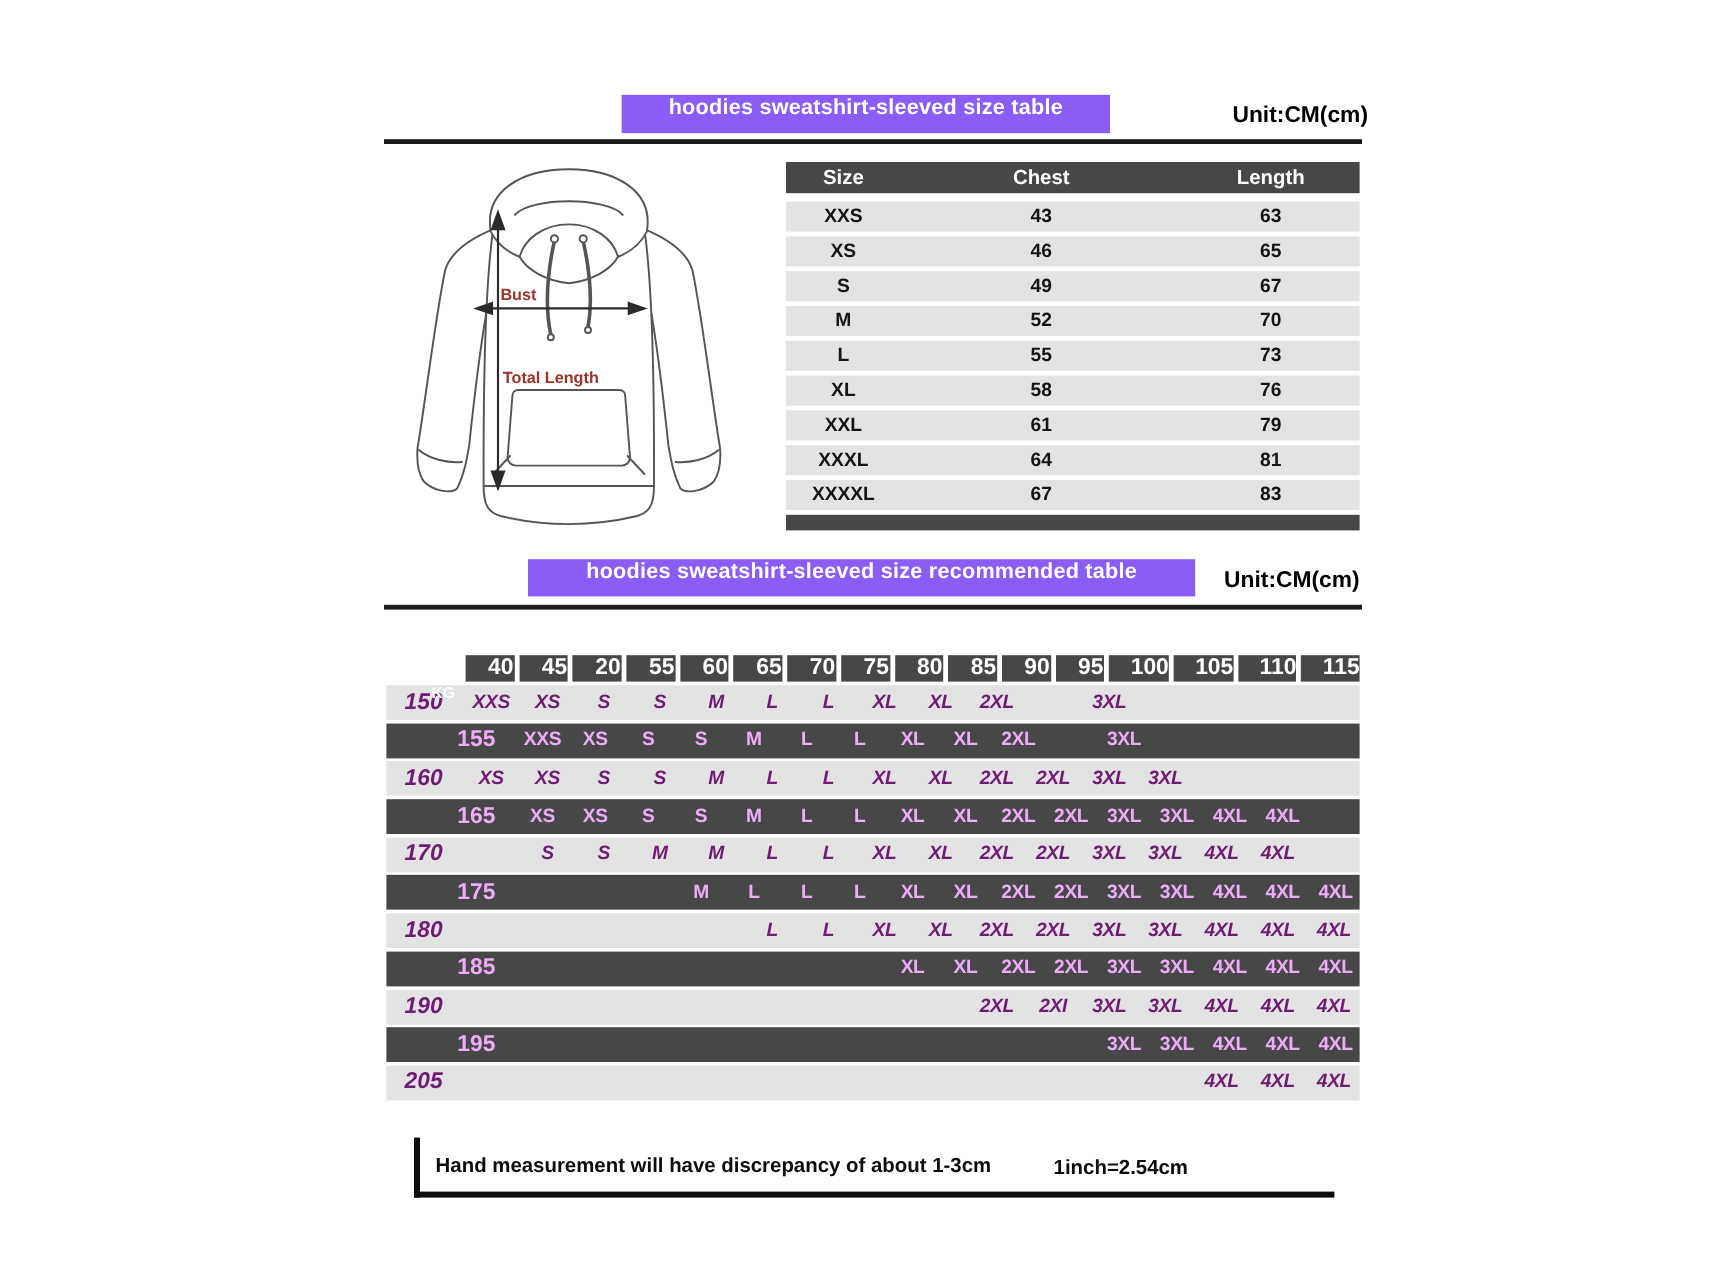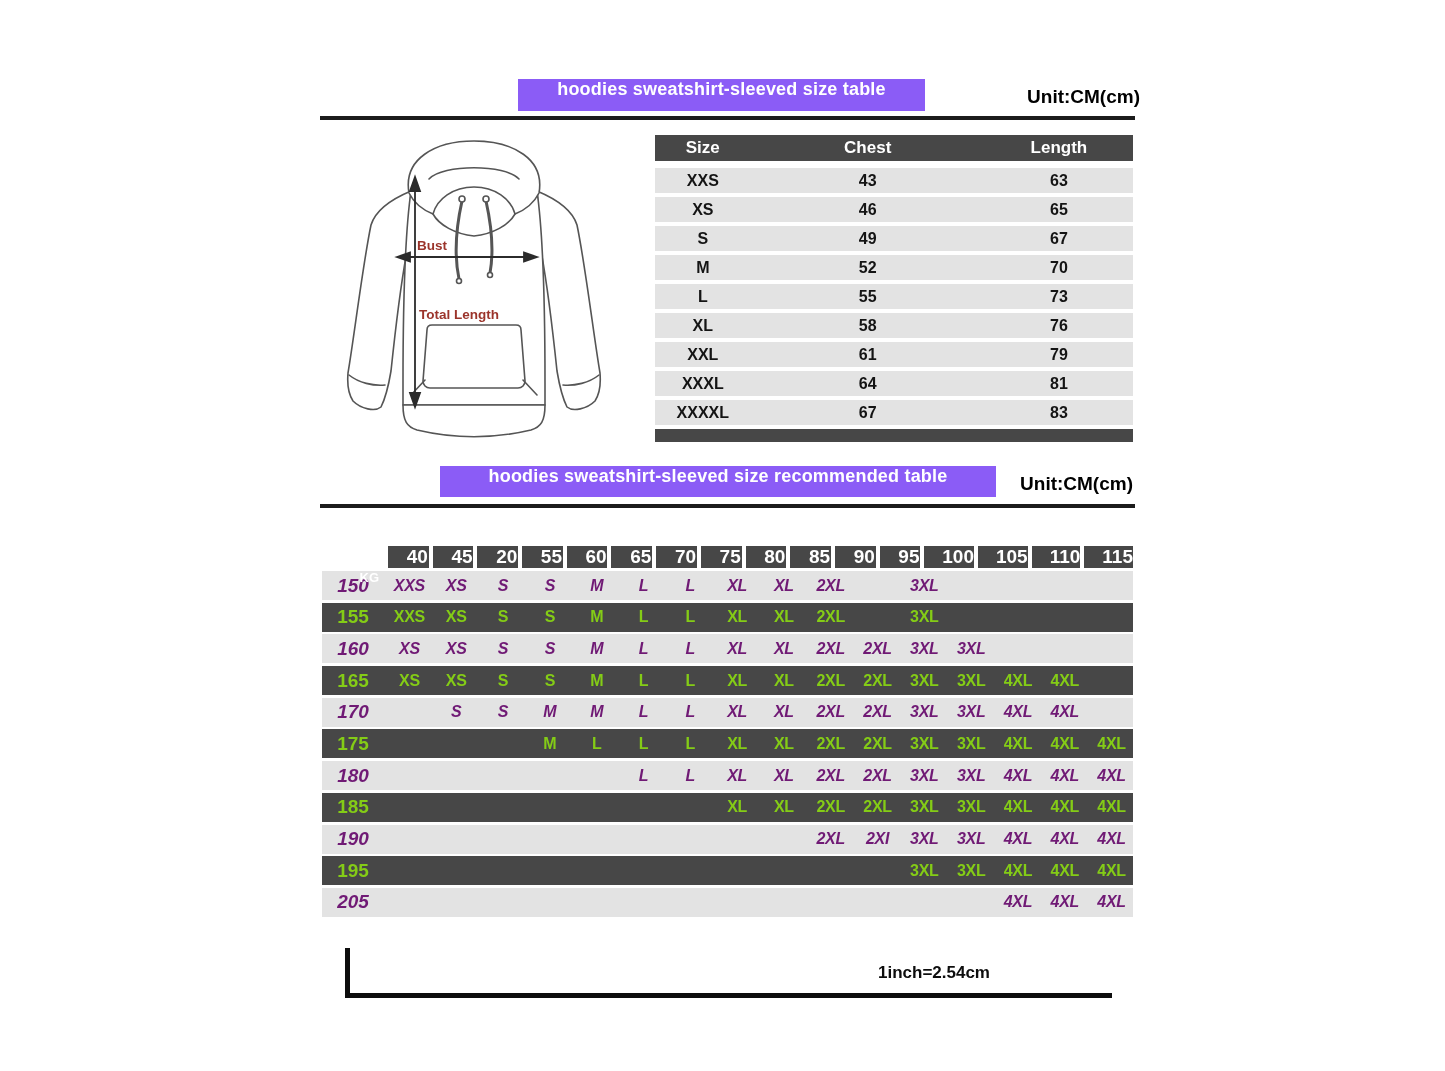--- a/index.html
+++ b/index.html
@@ -48,21 +48,21 @@
   .rt-corner { position:relative; width:62px; flex:none; background:#474747; }
   .rt-corner svg { position:absolute; left:0; top:0; width:100%; height:100%; }
   .rt-corner .kg  { position:absolute; top:2px;  right:5px; color:#fff; font-weight:bold; font-size:13px; }
   .rt-corner .hgt { position:absolute; bottom:1px; left:2px; color:#fff; font-weight:bold; font-size:13px; }
   .rt-wcell {
     flex:1; background:#474747; color:#fff; font-weight:bold; font-size:19px;
     display:flex; align-items:center; justify-content:center;padding-left:18px;
   }
   .rt-row { display:flex; gap:4px; height:29px; margin-bottom:2.7px; align-items:center; }
   .rt-row.light { background:#e3e3e3; color:#701a75;font-style:italic; }
-  .rt-row.dark  { background:#474747; color:#84cc16; }
+  .rt-row.dark  { background:#474747; color:#f0abfc;padding-left:44px; }
   .rt-hcell { width:62px; flex:none; text-align:center; font-weight:bold; font-size:19px; }
   .rt-cell  { flex:1; text-align:center; font-weight:bold; font-size:16px; letter-spacing:-.3px; white-space:nowrap; }
 
   
   .foot-tick { position:absolute; left:345px; top:948px; width:5px; height:50px; background:#0d0d0d; }
   .line3 { position:absolute; left:345px; top:993px; width:767px; height:5px; background:#0d0d0d; }
   .foot-note { position:absolute; left:363px; top:962px; font-weight:bold; font-size:17px; color:#0d0d0d; }
   .foot-conv { position:absolute; left:878px; top:963px; font-weight:bold; font-size:17px; color:#0d0d0d; }
 </style>
 </head>
@@ -411,16 +411,17 @@
           <div class="rt-cell"></div>
           <div class="rt-cell"></div>
           <div class="rt-cell">4XL</div>
           <div class="rt-cell">4XL</div>
           <div class="rt-cell">4XL</div>
         </div>
       </div>
   </div>
 
   <div class="foot-tick"></div>
+  <div class="foot-note">Hand measurement will have discrepancy of about  1-3cm</div>
   <div class="foot-conv">1inch=2.54cm</div>
   <div class="line3"></div>
 
 </div>
 
 </body></html>

